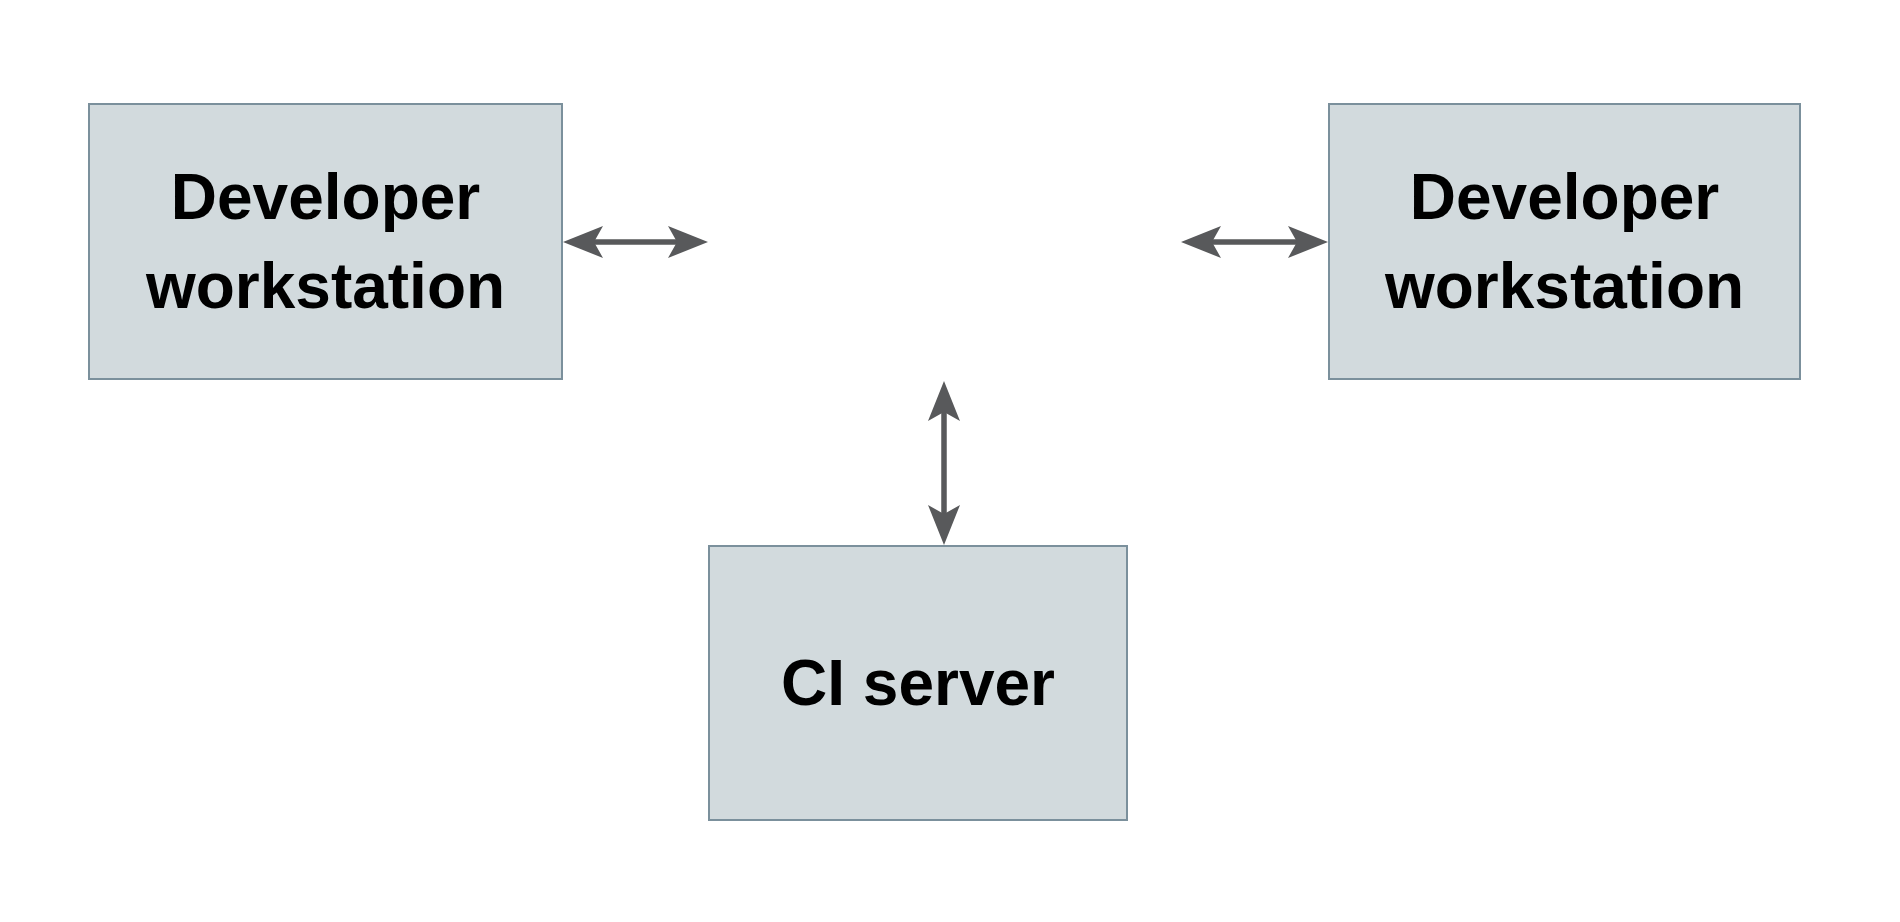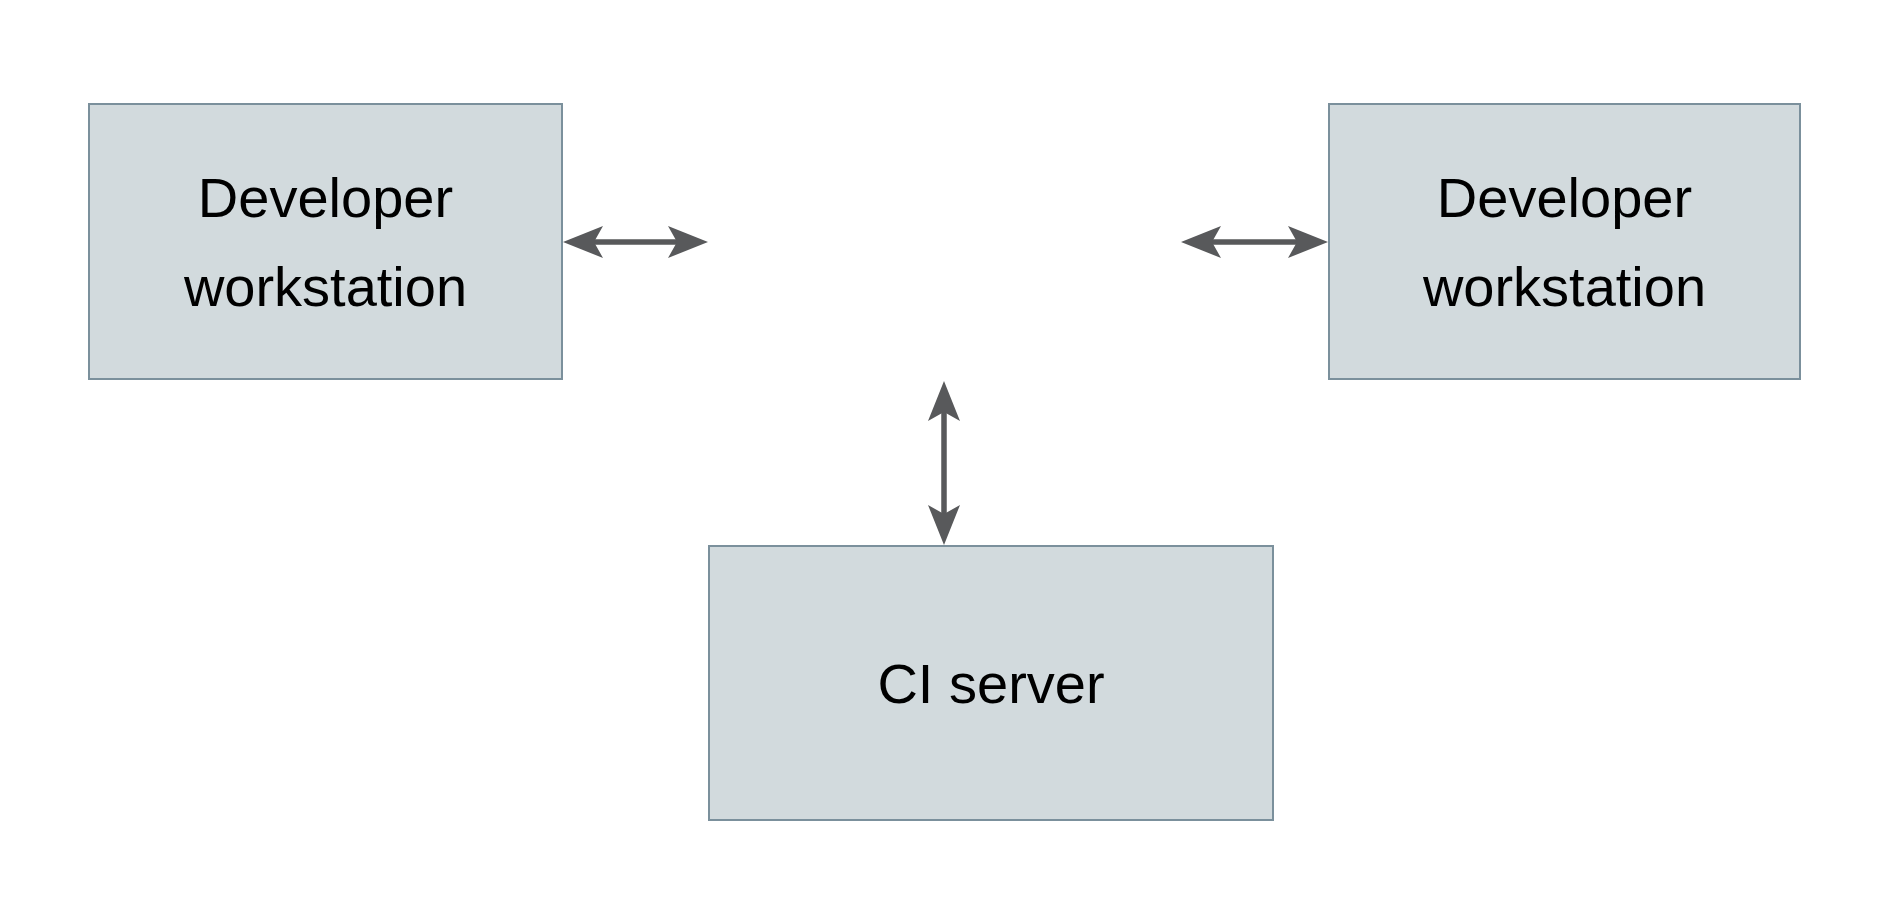--- a/index.html
+++ b/index.html
@@ -24,30 +24,31 @@
   .node {
     position: absolute;
     background: var(--node-fill);
     border: 2px solid var(--node-border);
     display: flex;
     align-items: center;
     justify-content: center;
     text-align: center;
   }
   .node-label {
-    font-size: 56px;
+    font-size: 64px;
     line-height: 89px;
     color: var(--text);
     white-space: pre-line;
     letter-spacing: 0px;
+    font-weight: bold;
   }
   #node-dev-left   { left: 88px;   top: 103px; width: 475px; height: 277px; }
   #node-cache      { left: 708px;  top: 103px; width: 473px; height: 277px; }
   #node-dev-right  { left: 1328px; top: 103px; width: 473px; height: 277px; }
-  #node-ci         { left: 708px;  top: 545px; width: 566px; height: 276px; }
+  #node-ci         { left: 708px;  top: 545px; width: 420px; height: 276px; }
   .arrow { position: absolute; display: block; }
   #arrow-left     { left: 563px;  top: 220px; width: 145px; height: 44px; }
   #arrow-right    { left: 1181px; top: 220px; width: 147px; height: 44px; }
   #arrow-vertical { left: 922px;  top: 381px; width: 44px;  height: 164px; }
   .arrow-shape { fill: var(--arrow); stroke: none; }
 </style>
 </head>
 <body>
 
 <div class="canvas">

